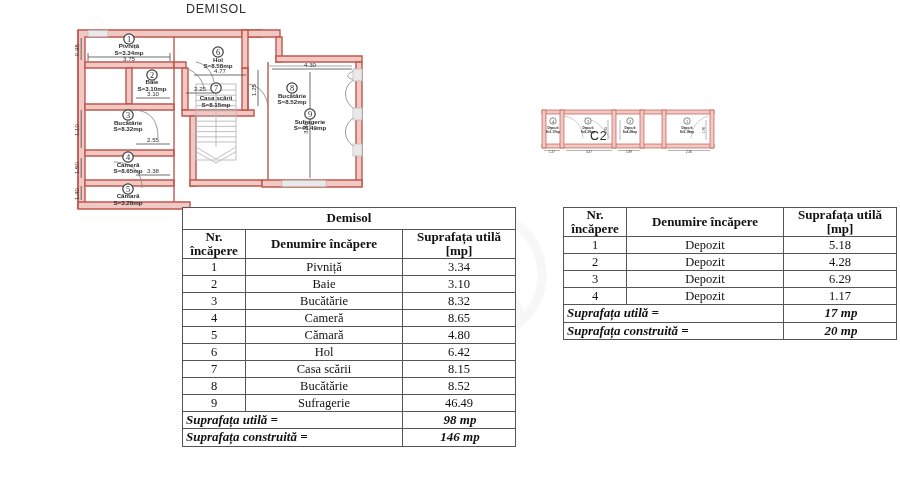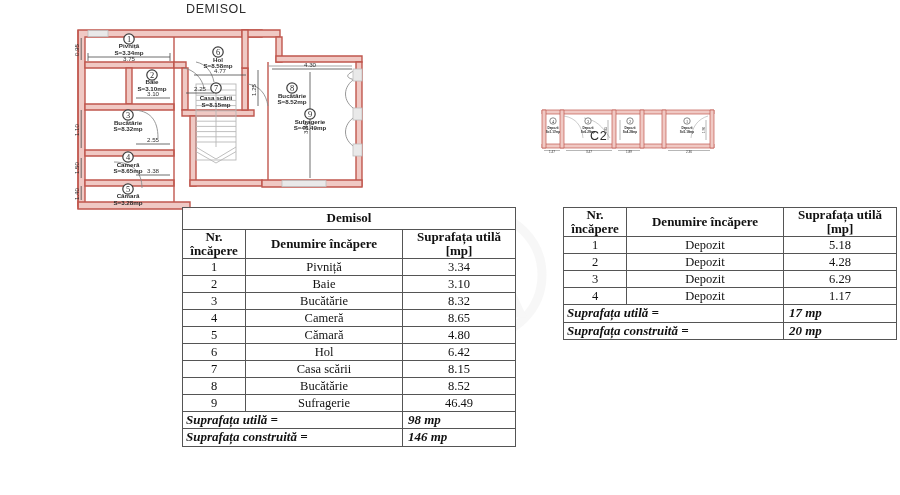--- a/index.html
+++ b/index.html
@@ -97,21 +97,21 @@
   table.areas .sum-label {
     font-weight: bold;
     font-style: italic;
     text-align: left;
     padding-right: 5px;
     font-size: 13px;
   }
   table.areas .sum-value {
     font-weight: bold;
     font-style: italic;
-    text-align: left;
+    text-align: center;
     padding-left: 5px;
     font-size: 13px;
     margin-top: 46px;
   }
   table.areas td.num { width: 56px; }
   table.areas td.name { width: 150px; }
   table.areas td.area { width: 106px; text-align: center; }
 
   #table-demisol { left: 182px; top: 207px; position: absolute; }
   #table-c2      { left: 563px; top: 207px; position: absolute; }

